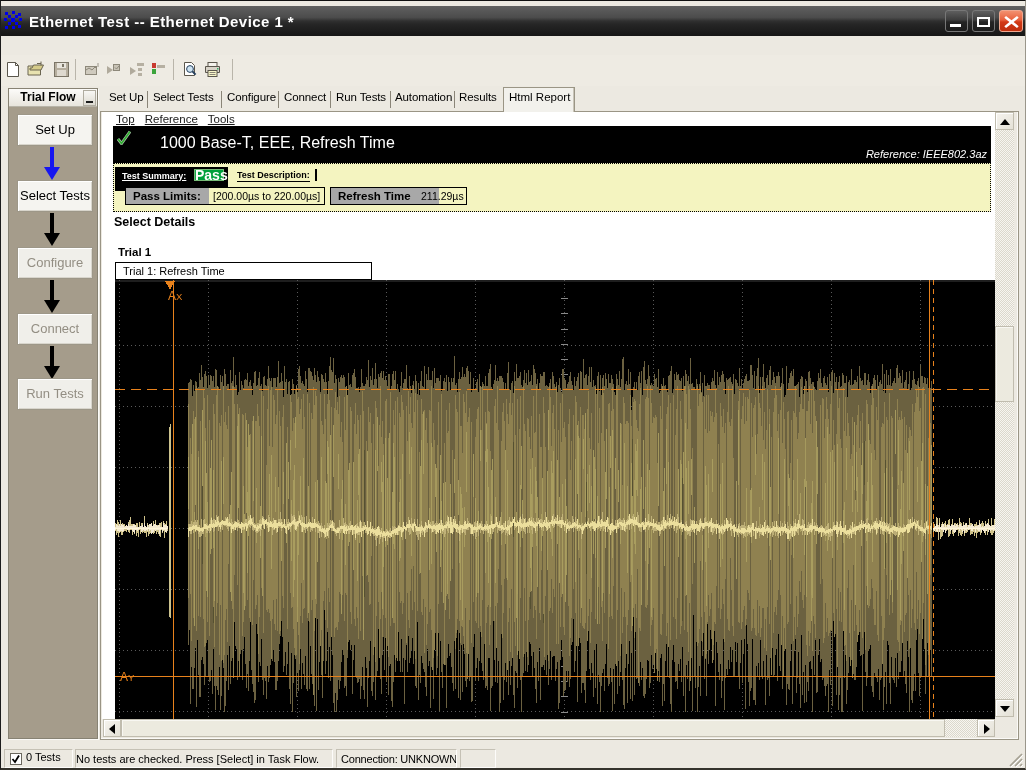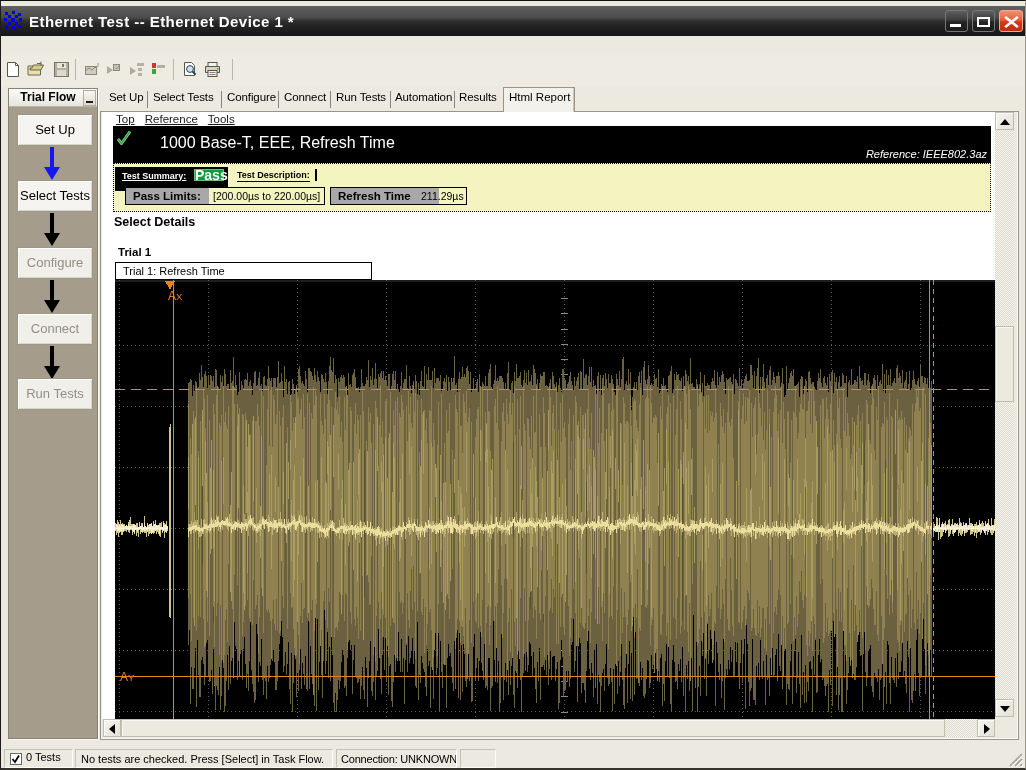--- a/index.html
+++ b/index.html
@@ -266,21 +266,21 @@
   </div>
 
   <div id="statusbar">
     <div class="spanel" style="left:2px;width:69px">
       <svg class="abs" style="left:5px;top:3px" width="12" height="12" viewBox="0 0 12 12">
           <rect x="0.5" y="0.5" width="11" height="11" fill="#fff" stroke="#6a675e"></rect>
           <path d="M2.5 6 l2.5 3 4-6.5" fill="none" stroke="#000" stroke-width="1.8"></path>
         </svg>
       <span style="position:absolute;left:21px;top:1px">0 Tests</span>
     </div>
-    <div class="spanel" style="left:73px;width:258px;padding-left:5px">No tests are checked. Press [Select] in Task Flow.</div>
+    <div class="spanel" style="left:73px;width:258px;">No tests are checked. Press [Select] in Task Flow.</div>
     <div class="spanel" style="left:334px;width:121px;padding-left:4px;letter-spacing:-0.2px">Connection: UNKNOWN</div>
     <div class="spanel" style="left:458px;width:36px"></div>
   </div>
   <svg id="grip" width="14" height="14" viewBox="0 0 14 14">
     <g stroke-width="1.6">
         <path d="M13 1 L1 13" stroke="#a6a294"></path>
         <path d="M13 6 L6 13" stroke="#a6a294"></path>
         <path d="M13 11 L11 13" stroke="#a6a294"></path>
       </g>
     <g stroke-width="1">

